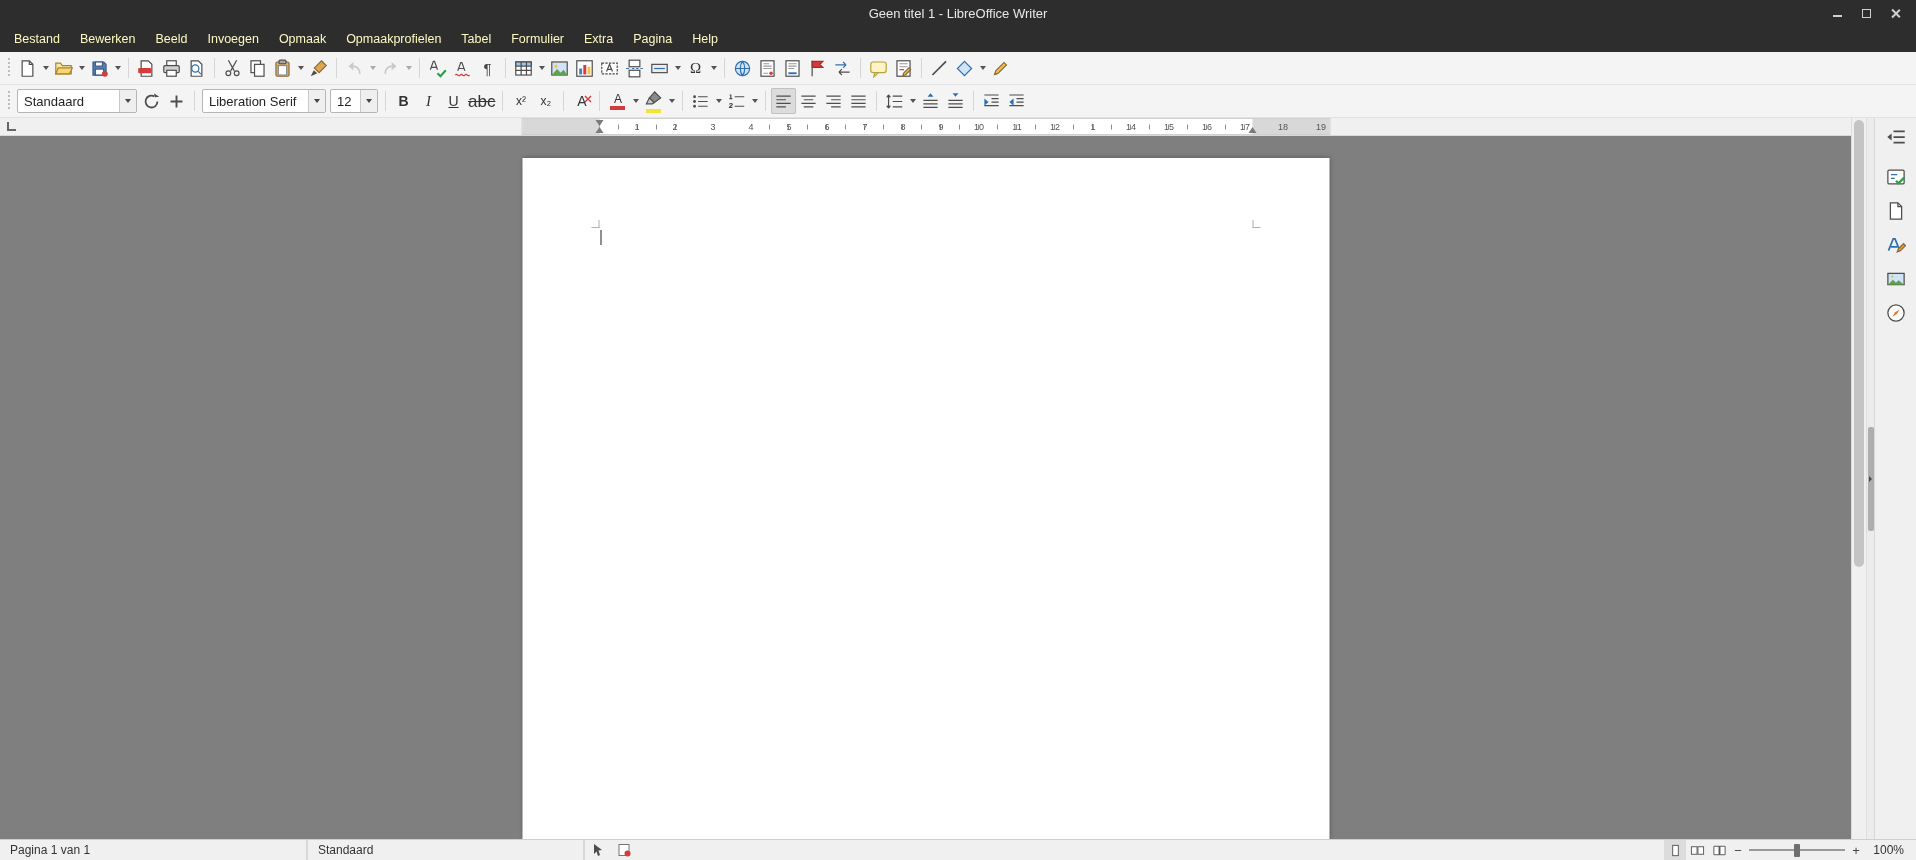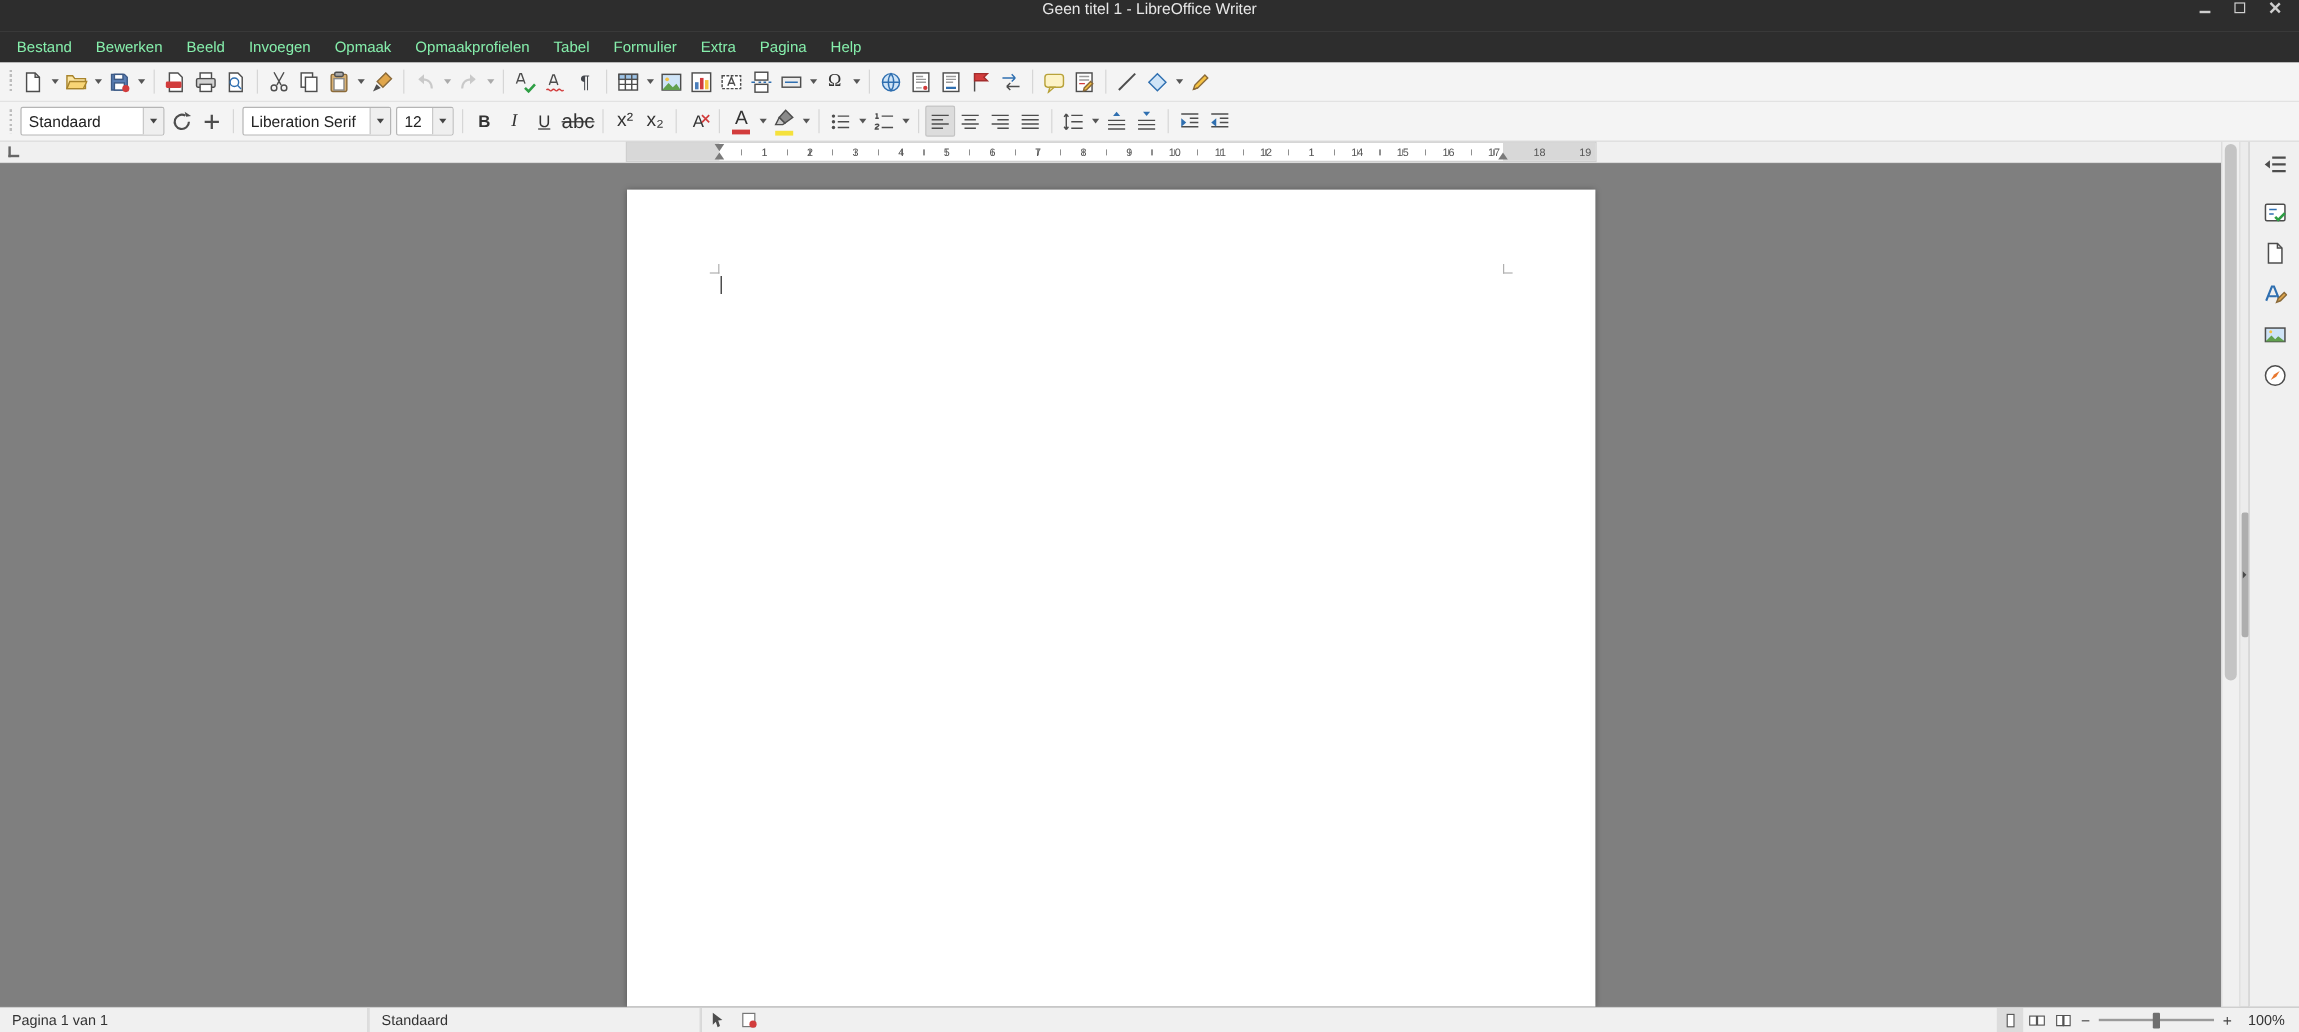--- a/index.html
+++ b/index.html
@@ -1,52 +1,52 @@
 <!DOCTYPE html>
 <html><head>
 <meta charset="utf-8">
 <style>
   *{margin:0;padding:0;box-sizing:border-box;user-select:none}
   html,body{width:1916px;height:860px;overflow:hidden;font-family:"Liberation Sans",sans-serif;font-size:13px}
   .window{display:flex;flex-direction:column;width:100%;height:100%;background:#7f7f7f}
 
   
-  .titlebar{height:26px;background:#2d2d2d;display:flex;position:relative;flex:0 0 auto}
+  .titlebar{height:26px;background:#2d2d2d;display:flex;align-items:center;position:relative;flex:0 0 auto}
   .title{position:absolute;left:0;right:0;text-align:center;color:#e8e8e8;font-size:13px;pointer-events:none}
   .win-controls{margin-left:auto;display:flex;gap:16px;padding-right:14px;z-index:2}
   .winbtn{width:13px;height:13px;display:flex;align-items:center;justify-content:center;position:relative}
   .ic-min{width:9px;height:2px;background:#cfcfcf;margin-top:6px}
   .ic-max{width:9px;height:9px;border:1px solid #cfcfcf}
   .ic-close{position:relative;width:11px;height:11px}
   .ic-close::before,.ic-close::after{content:"";position:absolute;left:5px;top:0;width:1.6px;height:11px;background:#cfcfcf}
   .ic-close::before{transform:rotate(45deg)}
   .ic-close::after{transform:rotate(-45deg)}
 
   
   .menubar{height:26px;background:#2d2d2d;display:flex;align-items:center;padding-left:4px;flex:0 0 auto}
-  .menu-item{color:#86efac;font-size:12.5px;padding:5px 10px;border-radius:2px;white-space:nowrap}
+  .menu-item{color:#fef9c3;font-size:12.5px;padding:5px 10px;border-radius:2px;white-space:nowrap}
 
   
   .toolbar{height:33px;background:#f4f4f4;display:flex;align-items:center;padding:0 4px;border-bottom:1px solid #e2e2e2;flex:0 0 auto}
   .grip{width:5px;height:20px;margin:0 4px 0 2px;background:repeating-linear-gradient(to bottom,#bdbdbd 0 2px,transparent 2px 4px);background-size:2px 100%;background-repeat:no-repeat;background-position:center}
   .tb-sep{width:1px;height:20px;background:#d6d6d6;margin:0 5px;flex:0 0 auto}
   .tbtn{height:26px;min-width:25px;padding:0 2px;display:flex;align-items:center;justify-content:center;border-radius:2px;position:relative;flex:0 0 auto}
   .tbtn.active{background:#dcdcdc;box-shadow:inset 0 0 0 1px #c2c2c2}
   .tbtn.disabled{opacity:.4}
   .ico{display:flex;align-items:center;justify-content:center}
   .ico svg{width:19px;height:19px;display:block}
   .dd{width:11px;height:26px;display:flex;align-items:center;justify-content:center;flex:0 0 auto}
   .dd::after{content:"";border-left:3.5px solid transparent;border-right:3.5px solid transparent;border-top:4px solid #555}
   .dd.disabled::after{border-top-color:#aaa}
   .glyph{font-size:14px;color:#333;line-height:1}
   .g-bold{font-weight:bold}
   .g-italic{font-style:italic;font-family:"Liberation Serif",serif;font-size:15px}
   .g-under{text-decoration:underline}
   .g-strike{text-decoration:line-through;font-size:17px}
-  .g-small{font-size:16px}
+  .g-small{font-size:12px}
   .g-pilcrow{font-size:15px;color:#44474d}
   .g-omega{font-size:15px;font-family:"Liberation Serif",serif}
   .stack{flex-direction:column;gap:1px}
   .cbar{width:15px;height:4px}
   .cbar.red{background:#d23c3c}
   .cbar.yellow{background:#f5e13c}
   .redx{position:absolute;right:2px;top:3px}
   .combo{display:flex;align-items:center;background:#fff;border:1px solid #b5b5b5;height:24px;border-radius:2px;margin:0 2px;flex:0 0 auto}
   .combo .val{padding:0 6px;font-size:13px;color:#222;flex:1;white-space:nowrap;overflow:hidden}
   .combo .cbtn{width:17px;height:100%;display:flex;align-items:center;justify-content:center;border-left:1px solid #c9c9c9;background:#efefef}

